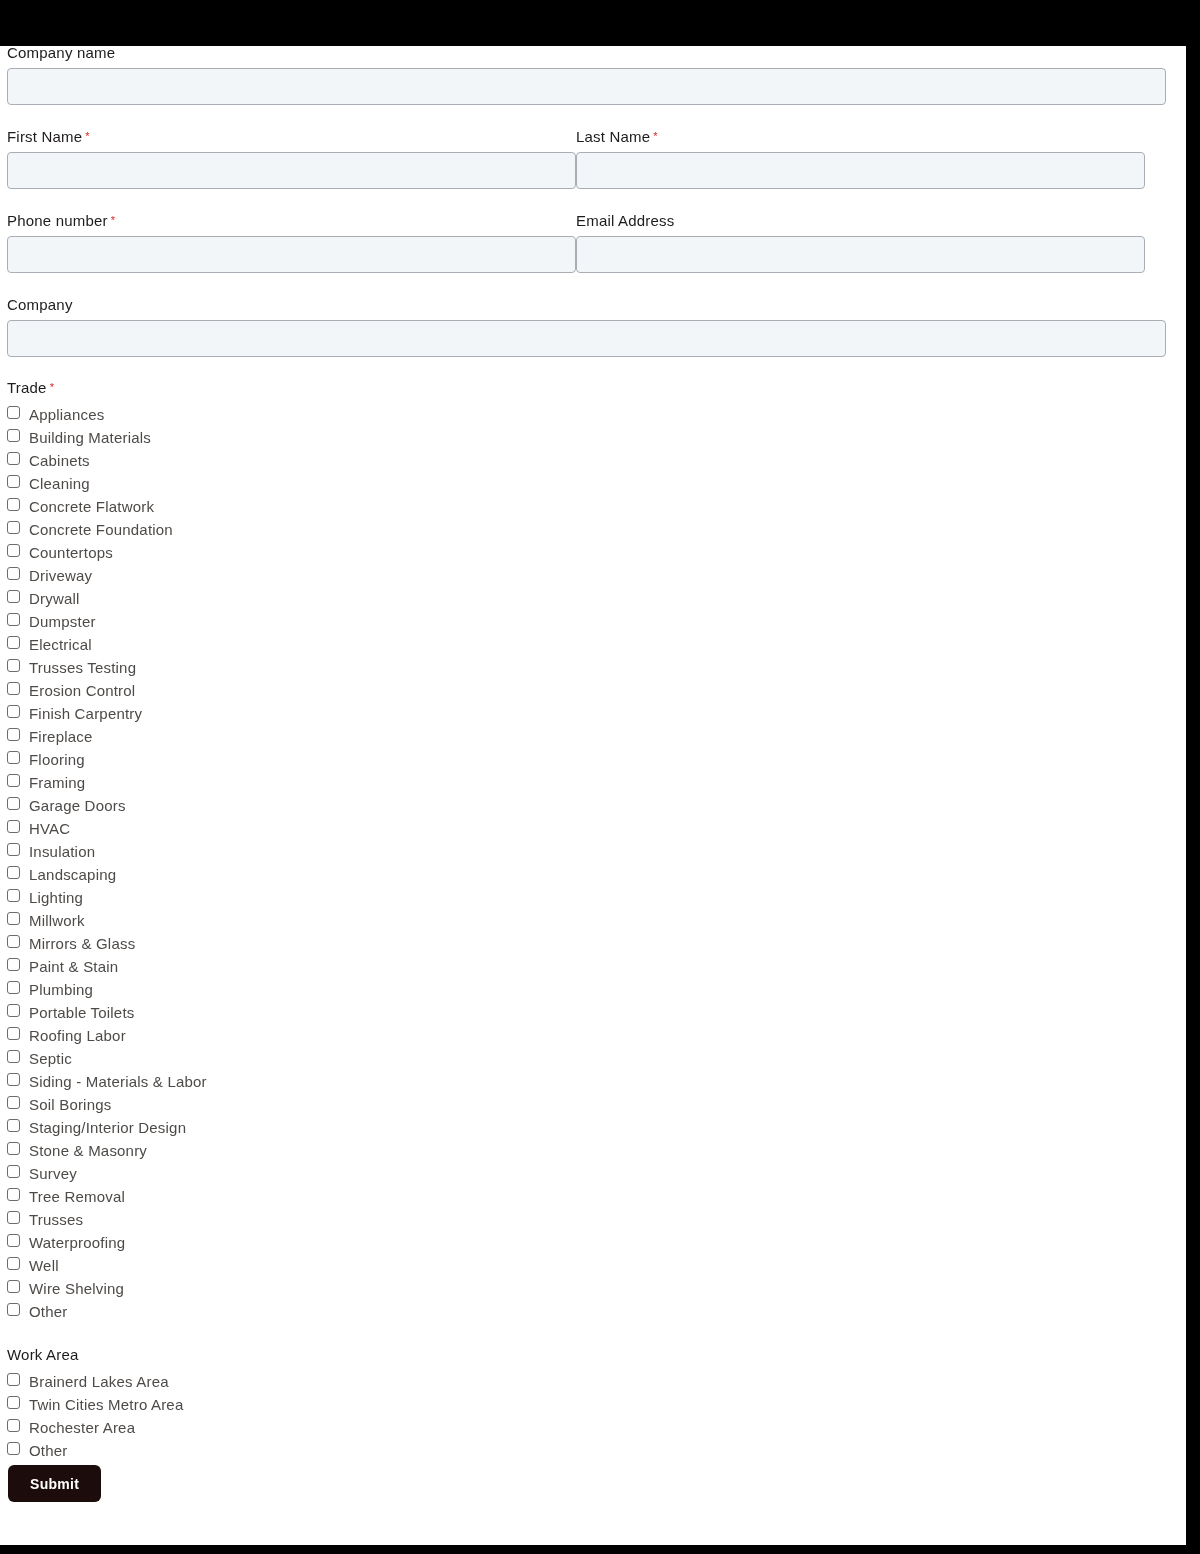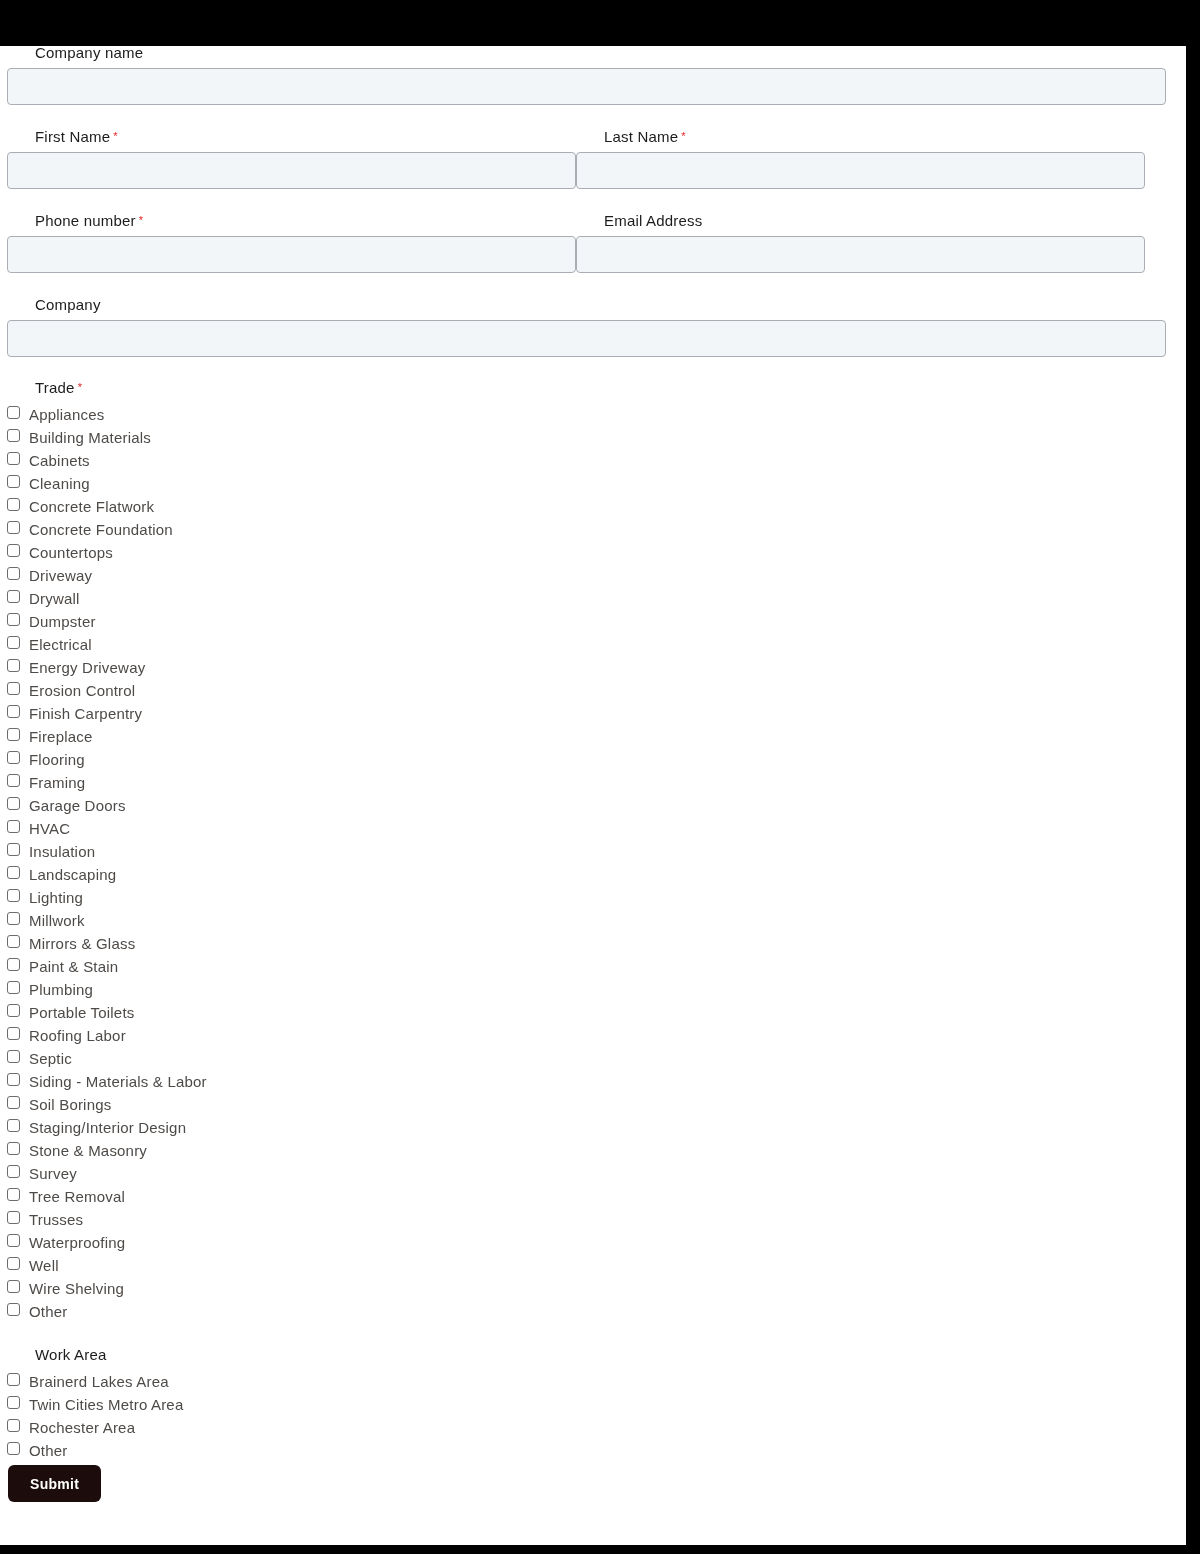--- a/index.html
+++ b/index.html
@@ -41,21 +41,20 @@
     top: 45px;
     left: 7px;
     width: 1159px;
   }
   .field-label {
     font-size: 15px;
     color: #1e1c1b;
     letter-spacing: 0.2px;
     line-height: 16px;
     display: block;
-    margin-left: 28px;
   }
   .req {
     color: #e02424;
     font-size: 11px;
     vertical-align: top;
     margin-left: 3px;
     line-height: 14px;
   }
   .text-input {
     display: block;
@@ -228,21 +227,21 @@
         <span class="check-label">Dumpster</span>
       </li>
 
       <li class="check-row">
         <span class="checkbox"></span>
         <span class="check-label">Electrical</span>
       </li>
 
       <li class="check-row">
         <span class="checkbox"></span>
-        <span class="check-label">Energy Driveway</span>
+        <span class="check-label">Trusses Testing</span>
       </li>
 
       <li class="check-row">
         <span class="checkbox"></span>
         <span class="check-label">Erosion Control</span>
       </li>
 
 
       <li class="check-row">
         <span class="checkbox"></span>

